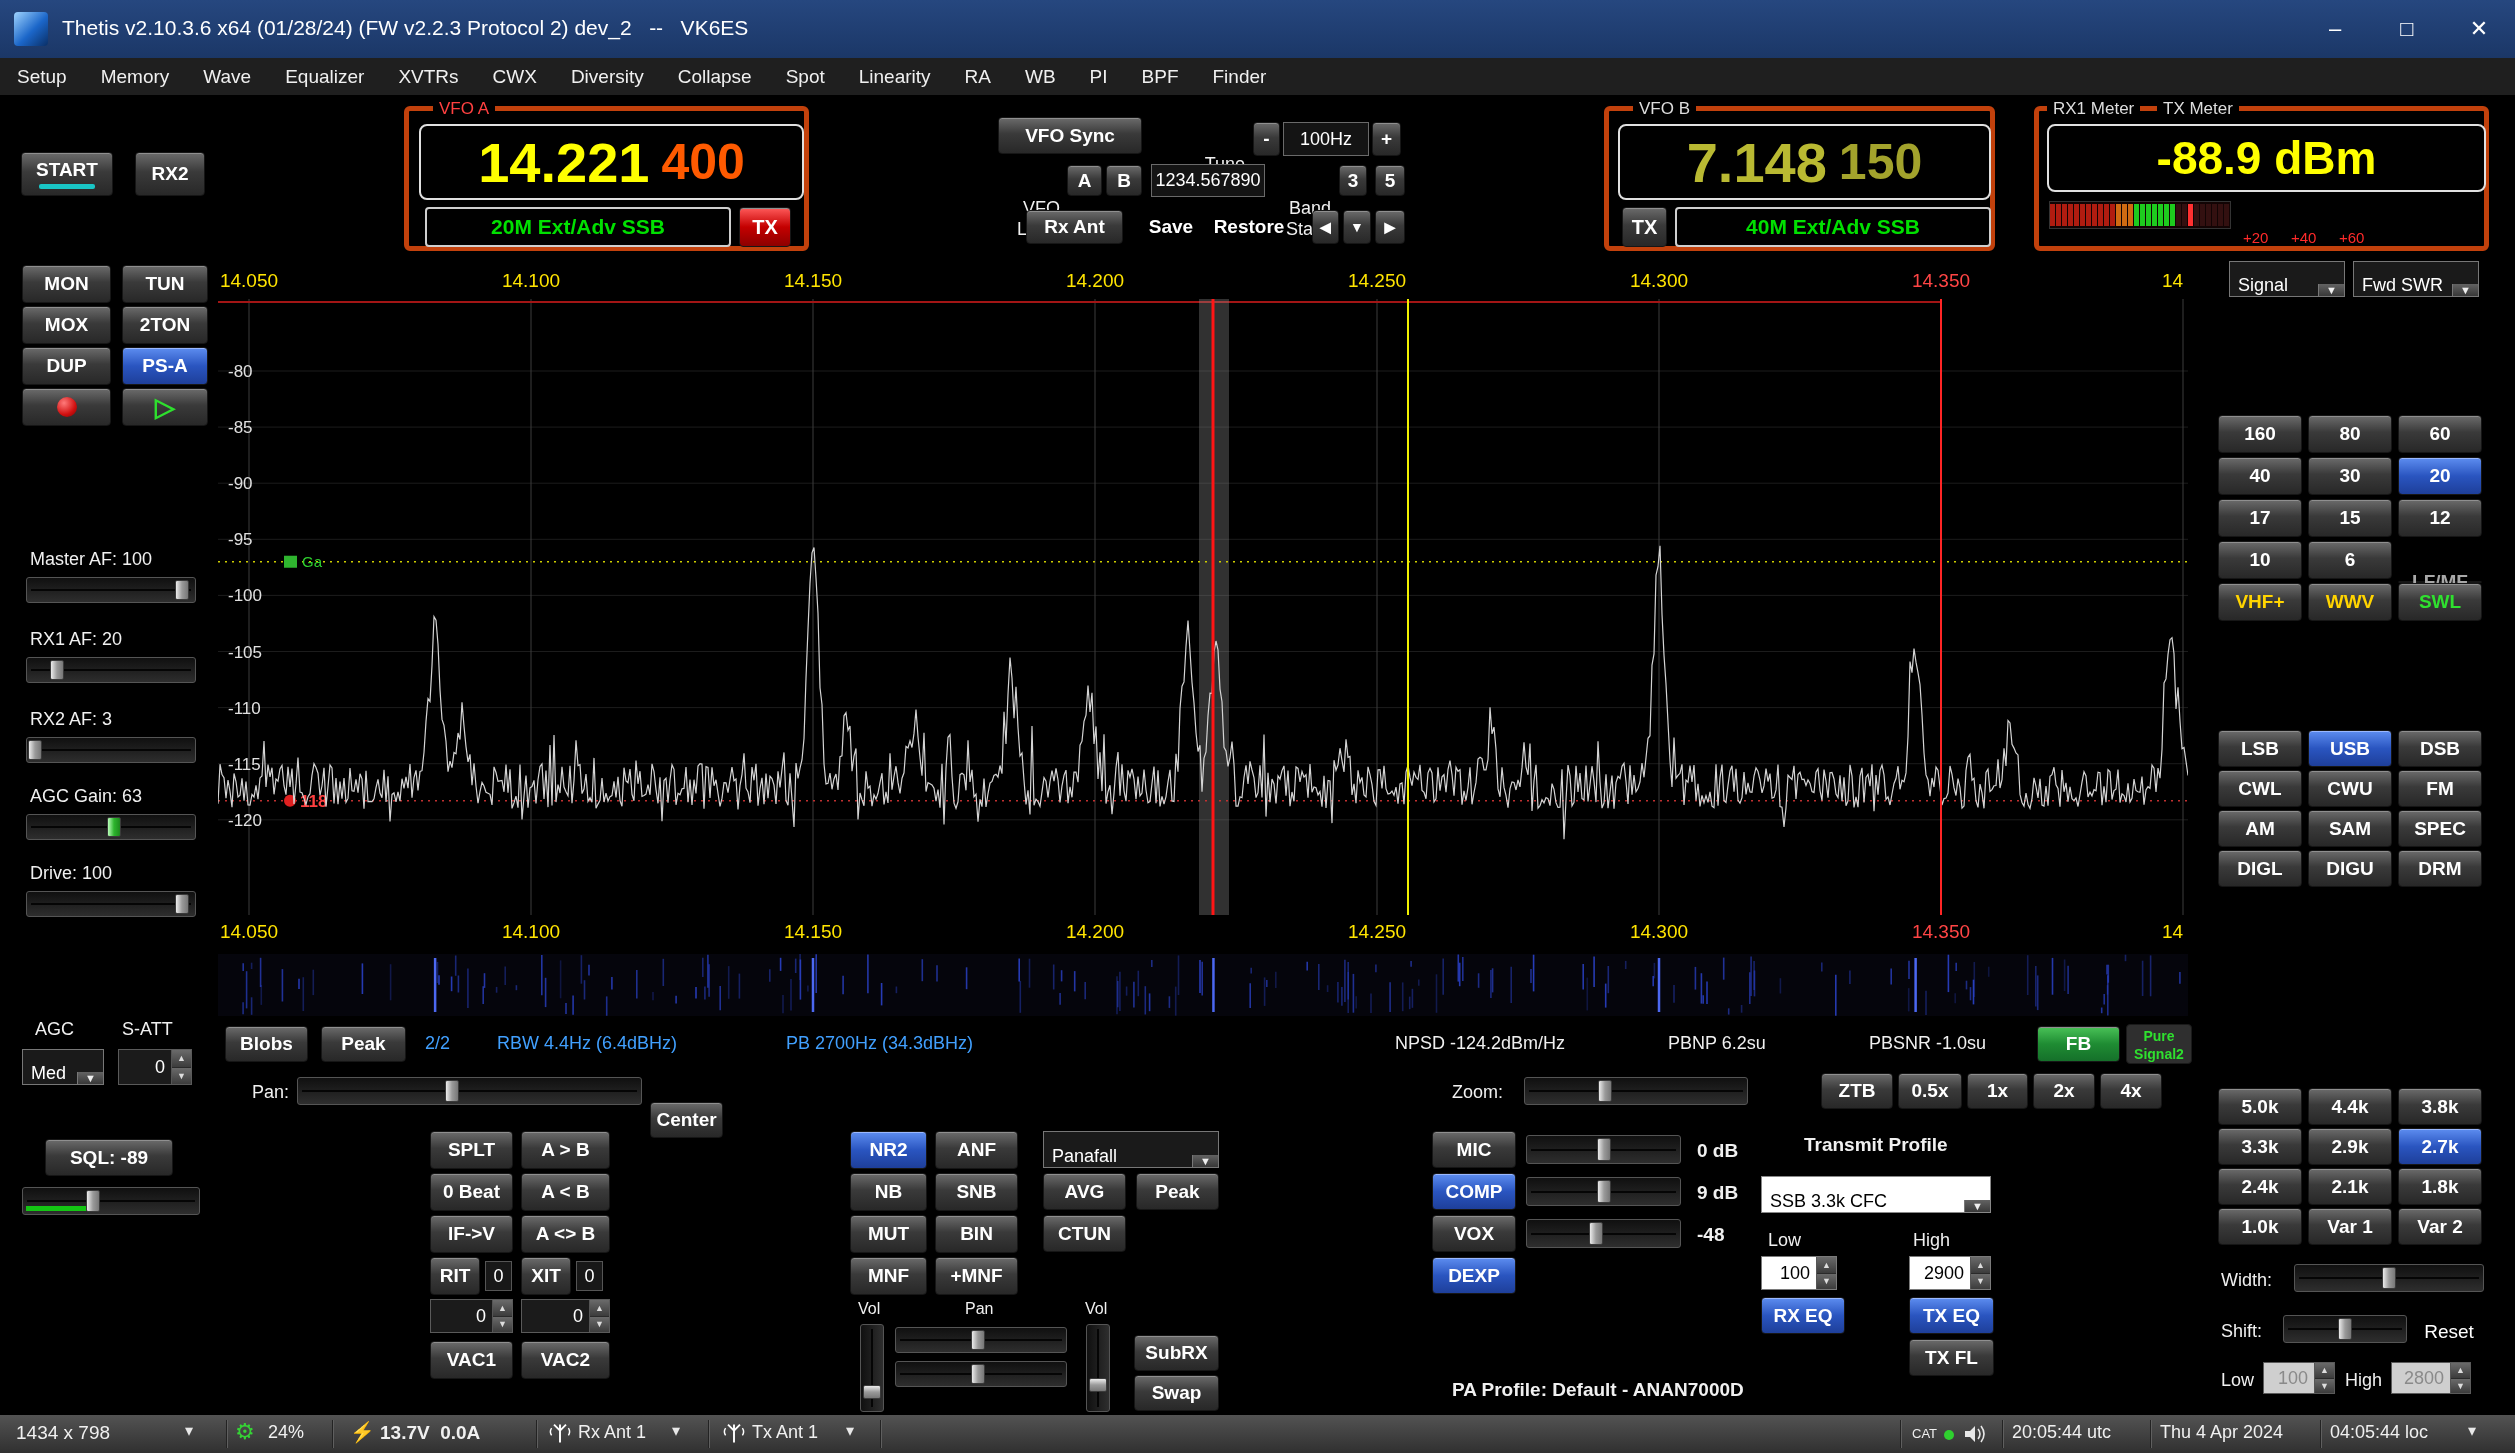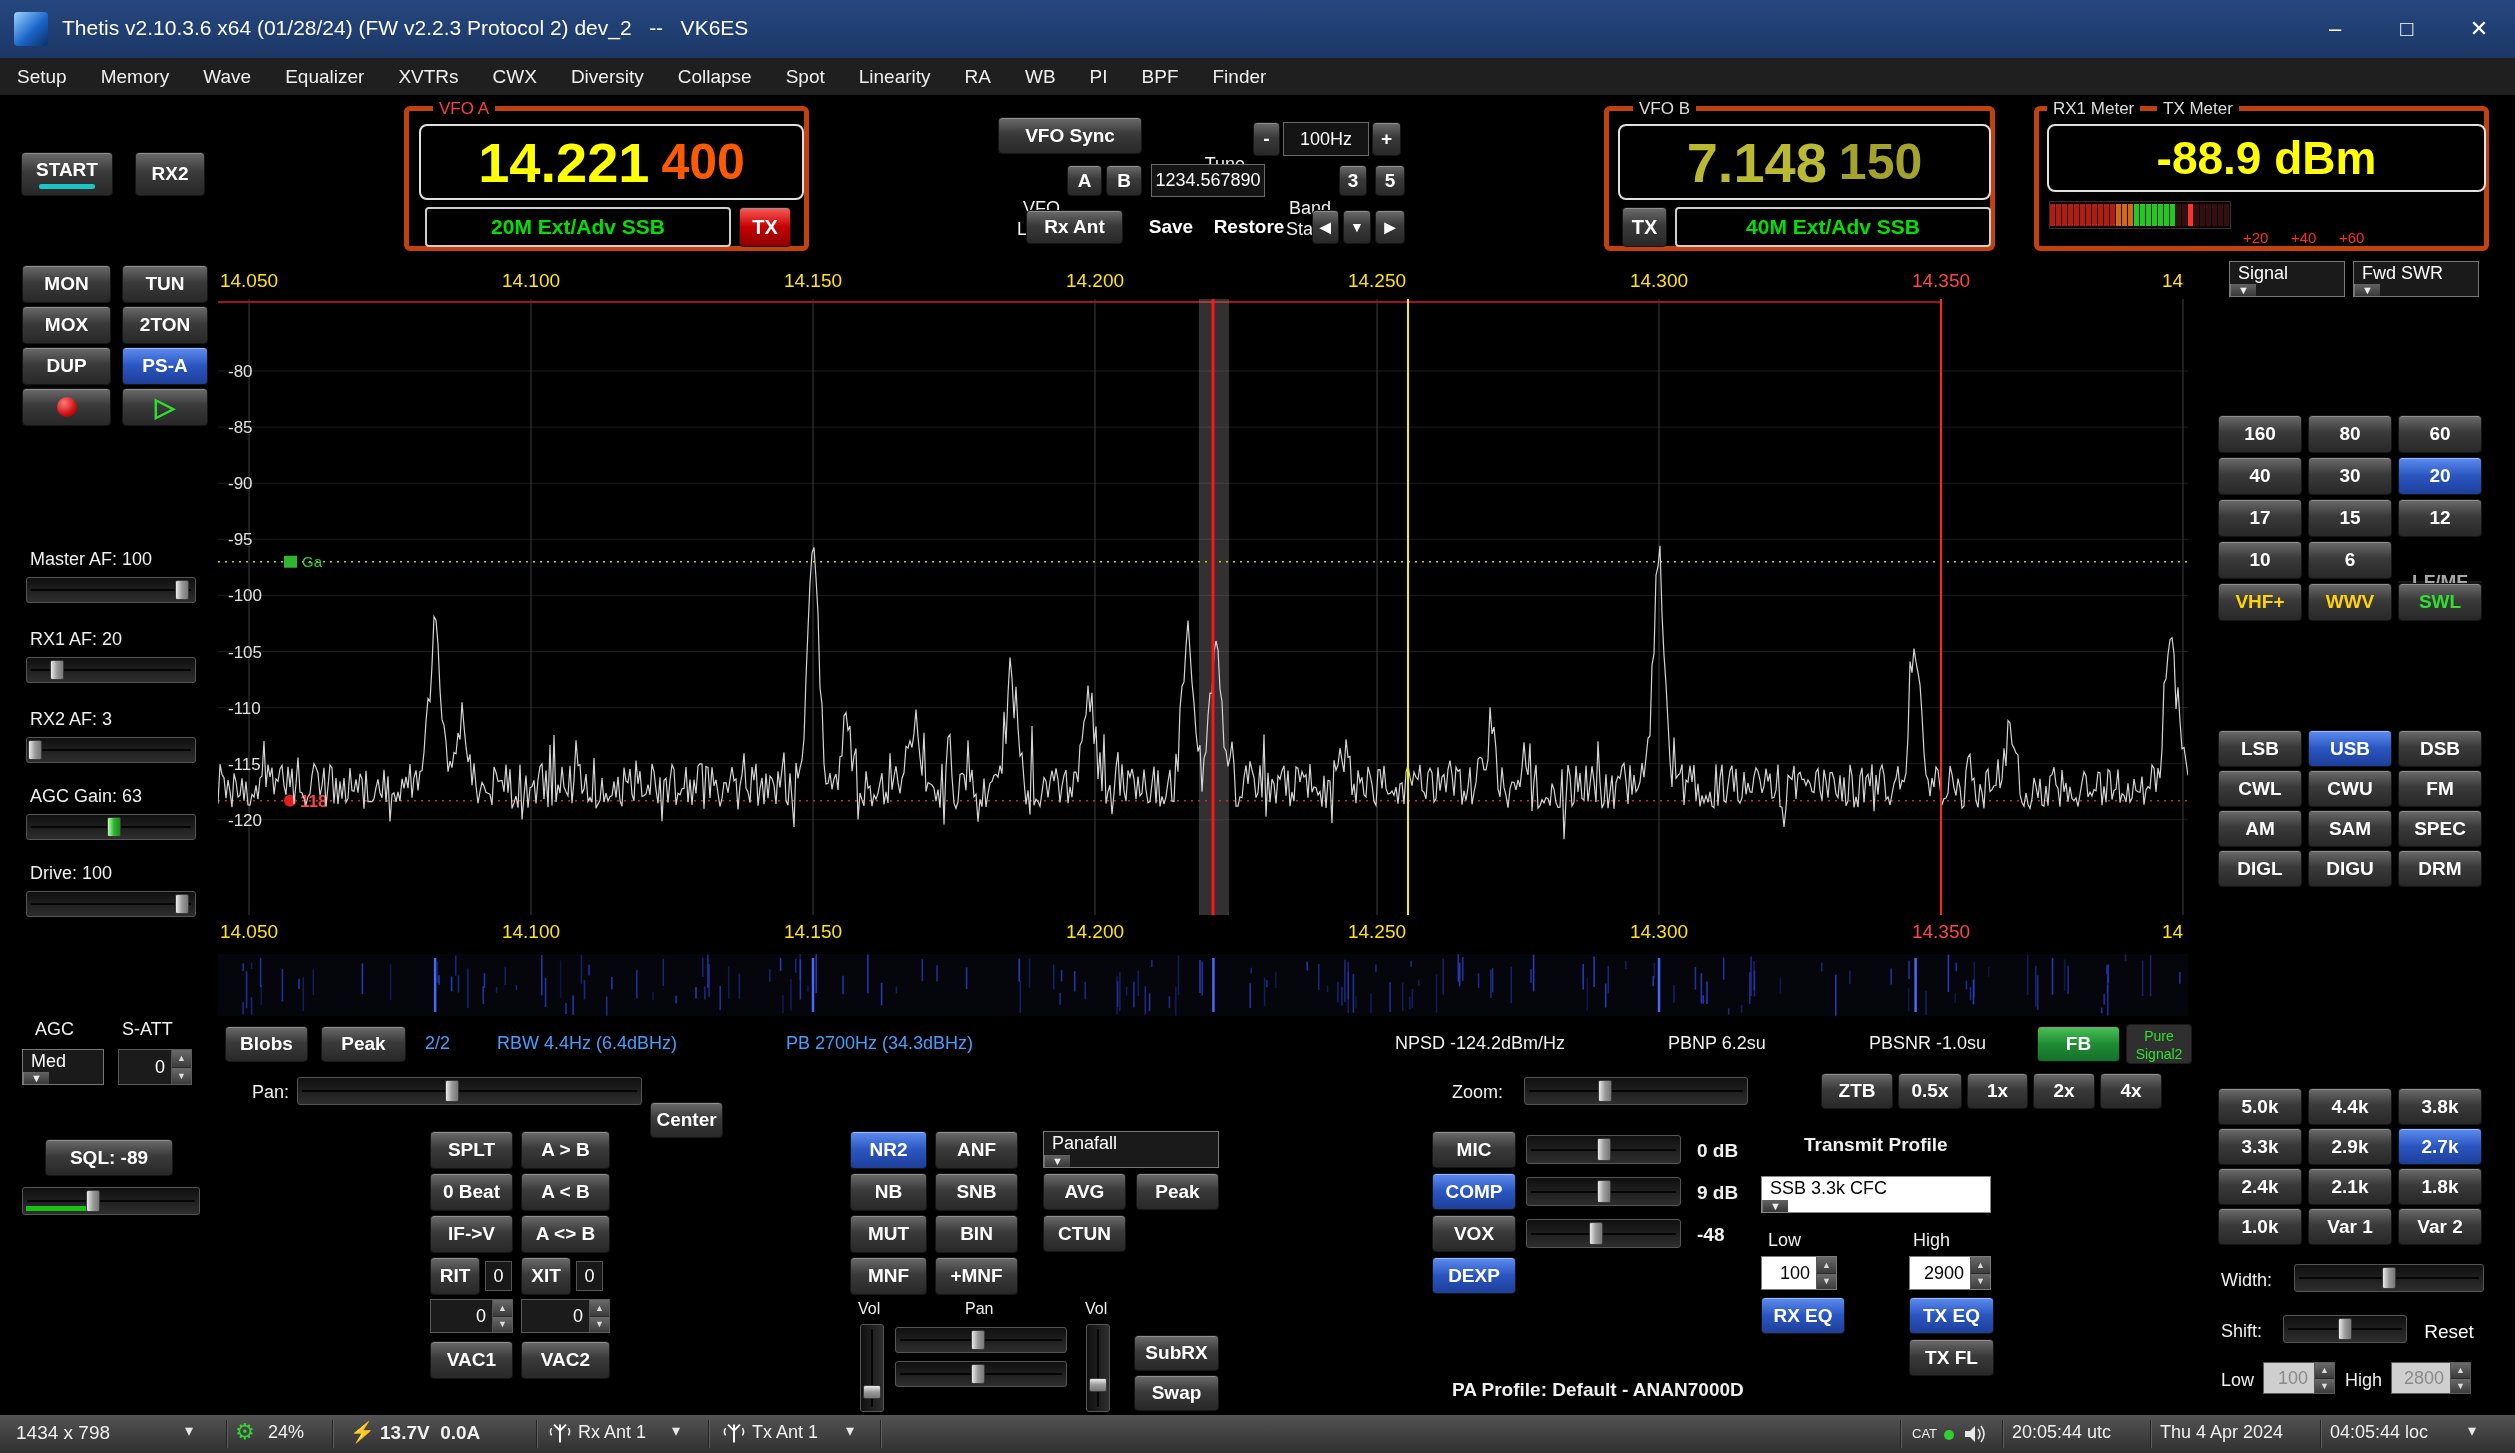--- a/index.html
+++ b/index.html
@@ -46,21 +46,21 @@
 .spinner .val{flex:1;display:flex;align-items:center;justify-content:flex-end;padding-right:6px;color:#fff;font-size:18px;}
 .spinner .arrows{display:flex;flex-direction:column;width:20px;border-left:1px solid #555;}
 .spinner .arrows::before,.spinner .arrows::after{flex:1;display:flex;align-items:center;justify-content:center;font-size:9px;color:#ddd;background:linear-gradient(#6a6a6a,#3c3c3c);}
 .spinner .arrows::before{content:"▲";border-bottom:1px solid #2a2a2a;}
 .spinner .arrows::after{content:"▼";}
 .spinner.light{background:#fff;border:1px solid #7a7a7a;}
 .spinner.light .val{color:#000;}
 .spinner.dis{background:#cfcfcf;}
 .spinner.dis .val{color:#8a8a8a;}
 
-.combo{position:absolute;background:#1a1a1a;border:1px solid #777;display:flex;align-items:flex-start;flex-direction:column;}
+.combo{position:absolute;background:#1a1a1a;border:1px solid #777;display:flex;align-items:flex-end;}
 .combo .ct{flex:1;display:flex;align-items:center;padding-left:8px;font-size:18px;color:#fff;white-space:nowrap;overflow:hidden;}
 .combo .ca{width:26px;background:linear-gradient(#626262,#383838);border-left:1px solid #777;display:flex;align-items:center;justify-content:center;}
 .combo .ca::after{content:"▼";font-size:11px;color:#eee;}
 .combo.light{background:#fff;border:1px solid #888;}
 .combo.light .ct{color:#000;}
 
 .ggrid{position:absolute;display:grid;}
 .ggrid .btn,.ggrid .spinner{position:relative;}
 .cellflex{display:flex;gap:5px;align-items:center;}
 .valbox{width:27px;height:30px;background:#181818;border:1px solid #555;color:#fff;font-size:18px;display:flex;align-items:center;justify-content:center;}
@@ -72,21 +72,21 @@
 .flbl.red{color:#ff4545;}
 .flbl.edge{transform:none;}
 .start-underline{display:block;width:56px;height:5px;background:#19c5c5;border-radius:2px;margin-top:3px;}
 .rec-dot{width:20px;height:20px;border-radius:50%;background:radial-gradient(circle at 35% 30%,#ff7a7a,#d01010 60%,#7d0000);}
 .play-glyph::before{content:"▷";color:#2ee02e;font-size:26px;font-weight:bold;}
 
 .statusbar{position:absolute;left:0;top:1415px;width:2515px;height:38px;background:linear-gradient(#535353,#303030);font-size:19px;}
 .sep{position:absolute;top:1420px;width:2px;height:28px;background:#232323;border-right:1px solid #5f5f5f;}
 .dd::before{content:"▾";color:#e8e8e8;font-size:16px;}
 .led{position:absolute;width:10px;height:10px;border-radius:50%;background:#2fd02f;}
-.pure{position:absolute;background:#2f2f2f;border:1px solid #1a1a1a;border-radius:4px;color:#2fe02f;font-size:14px;font-weight:normal;text-align:center;line-height:1.25;padding-top:3px;}
+.pure{position:absolute;background:#2f2f2f;border:1px solid #1a1a1a;border-radius:4px;color:#2fe02f;font-size:14px;font-weight:bold;text-align:center;line-height:1.25;padding-top:3px;}
 </style>
 </head>
 <body>
 
 <div class="titlebar">
   <div class="app-icon"></div>
   <div class="title">Thetis v2.10.3.6 x64 (01/28/24) (FW v2.2.3 Protocol 2) dev_2   --   VK6ES</div>
   <div class="win-btn" style="right:144px">–</div>
   <div class="win-btn" style="right:72px">□</div>
   <div class="win-btn" style="right:0">✕</div>

